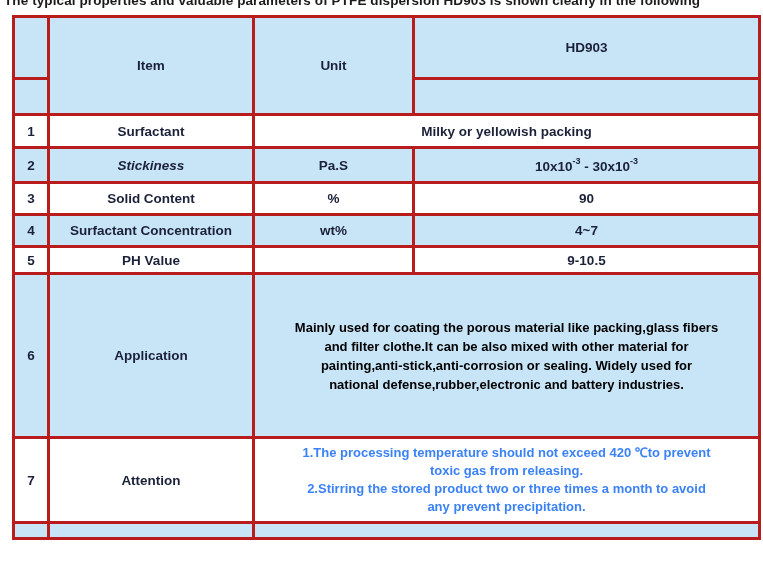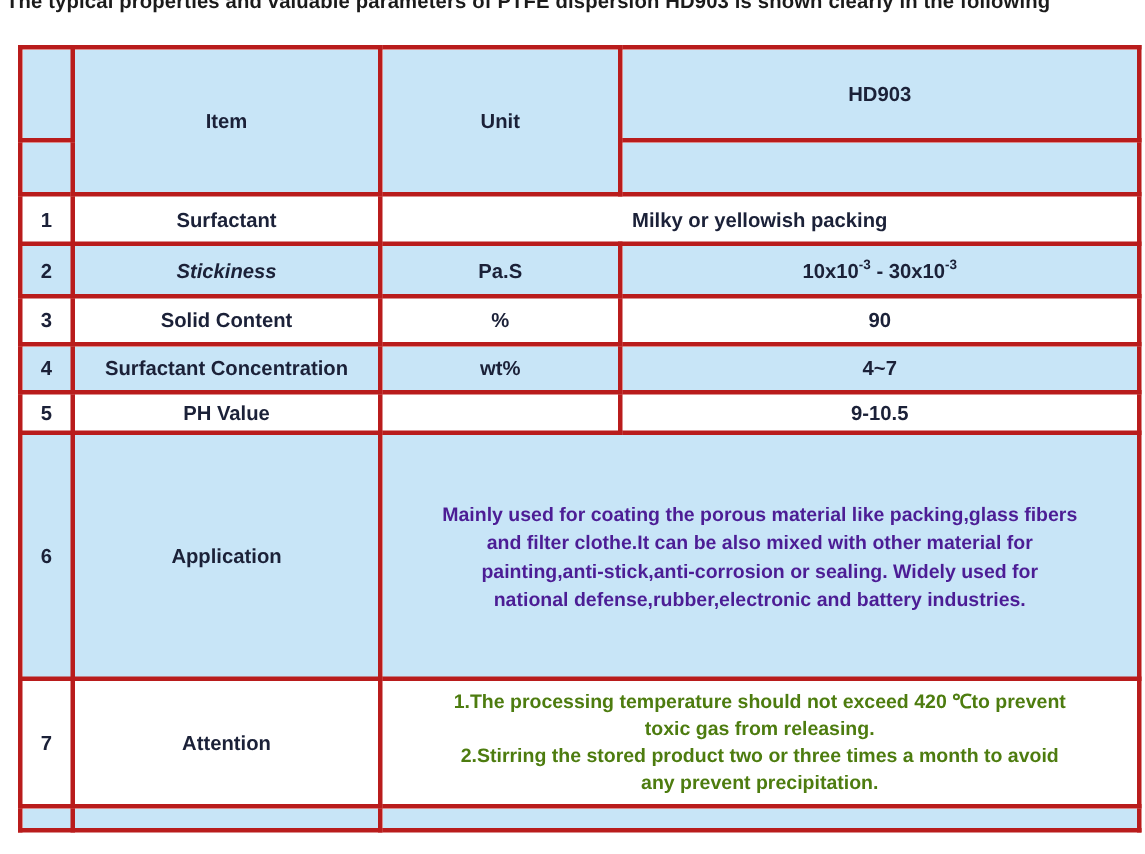--- a/index.html
+++ b/index.html
@@ -2,21 +2,21 @@
 <html><head>
 <meta charset="utf-8">
 <style>
   html,body{margin:0;padding:0;}
   body{
     width:763px;height:569px;overflow:hidden;background:#ffffff;
     font-family:"Liberation Sans", sans-serif;
     -webkit-font-smoothing:antialiased;
   }
   .title-clip{
-    height:29px;overflow:hidden;margin:0 0 0 4px;
+    height:14px;overflow:hidden;margin:0 0 0 4px;
   }
   .title-clip .title-text{
     display:block;margin-top:-7px;
     font-size:13.5px;font-weight:700;color:#1b1b1b;
     white-space:nowrap;letter-spacing:0.1px;
   }
   table.spec{
     border-collapse:collapse;table-layout:fixed;
     margin-left:12px;margin-top:1px;
     width:746px;
@@ -30,23 +30,23 @@
   td.blue{background:#c8e5f7;}
   td.white{background:#ffffff;}
   td.hsplit{border-top-width:2px;border-bottom-width:2px;}
   .big{font-size:15px;font-style:italic;}
   .num{font-size:13px;}
   sup.exp{font-size:9px;position:relative;top:-1px;font-weight:700;}
   td.para{
     text-align:left;vertical-align:middle;padding:4px 2px 4px 6px;
   }
   td.para .pline{
-    white-space:nowrap;font-size:13px;line-height:19px;color:#4c1d95;
+    white-space:nowrap;font-size:13px;line-height:19px;color:#000000;
   }
-  td.para.attn .pline{line-height:18px;color:#4d7c0f;}
+  td.para.attn .pline{line-height:18px;color:#3b82f6;}
   tr.hA{height:62px;}
   tr.hB{height:36px;}
   tr.r1{height:33px;}
   tr.r2{height:35px;}
   tr.r3{height:32px;}
   tr.r4{height:32px;}
   tr.r5{height:27px;}
   tr.r6{height:164px;}
   tr.r7{height:85px;}
   tr.r8{height:16px;}

